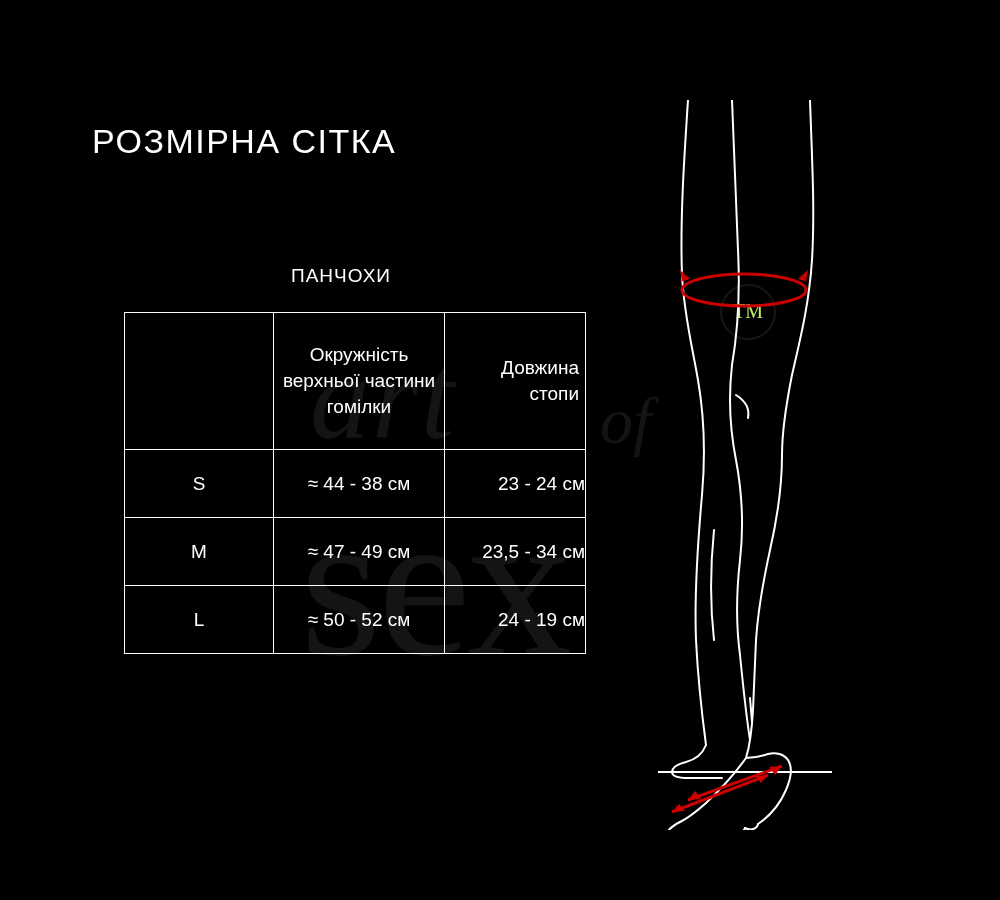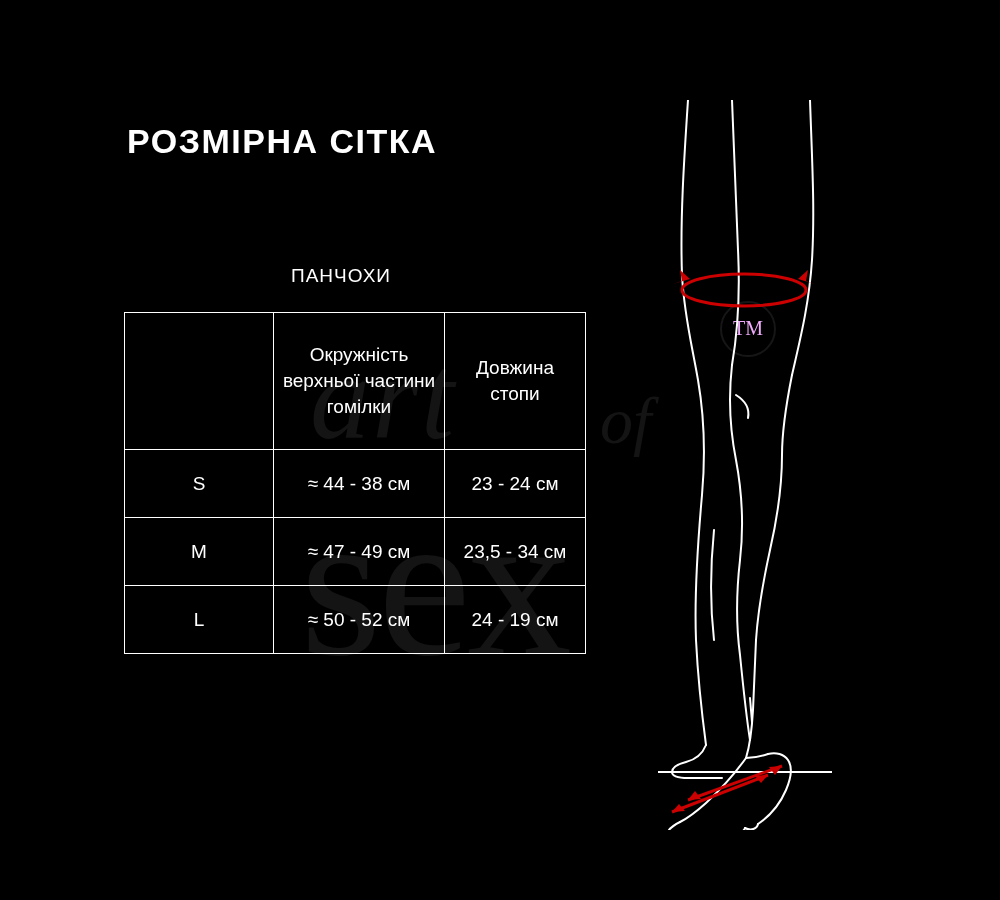--- a/index.html
+++ b/index.html
@@ -56,42 +56,41 @@
   }
   #wm-sex {
     left: 0px;
     top: 150px;
     font-size: 210px;
     letter-spacing: -4px;
   }
   #wm-tm {
     position: absolute;
     left: 420px;
-    top: 21px;
+    top: 4px;
     width: 52px;
     height: 52px;
     border: 2px solid #161616;
     border-radius: 50%;
-    color: #f0abfc;
+    color: #bef264;
     font-size: 20px;
     font-family: "Liberation Serif", serif;
     text-align: center;
     line-height: 50px;
   }
 
   
   #title {
     position: absolute;
     left: 92px;
     top: 122px;
     font-size: 34px;
-    font-weight: bold;
+    font-weight: normal;
     letter-spacing: 1.5px;
     color: #ffffff;
-    margin-left: 35px;
   }
 
   
   #subtitle {
     position: absolute;
     left: 265px;
     top: 265px;
     font-size: 19px;
     letter-spacing: 1px;
     color: #ffffff;
@@ -110,21 +109,21 @@
     border: 1px solid #ffffff;
     color: #ffffff;
     font-weight: normal;
     text-align: center;
     vertical-align: middle;
     font-size: 19px;
     padding: 0;
   }
   #size-table .col-size { width: 136px; }
   #size-table .col-circ { width: 158px; text-align: center; }
-  #size-table .col-len  { width: 128px; }
+  #size-table .col-len  { width: 128px; text-align: right; }
 
   #size-table thead td {
     height: 136px;
     line-height: 26px;
     padding: 0 6px;
   }
   #size-table tbody td {
     height: 67px;
   }
 

